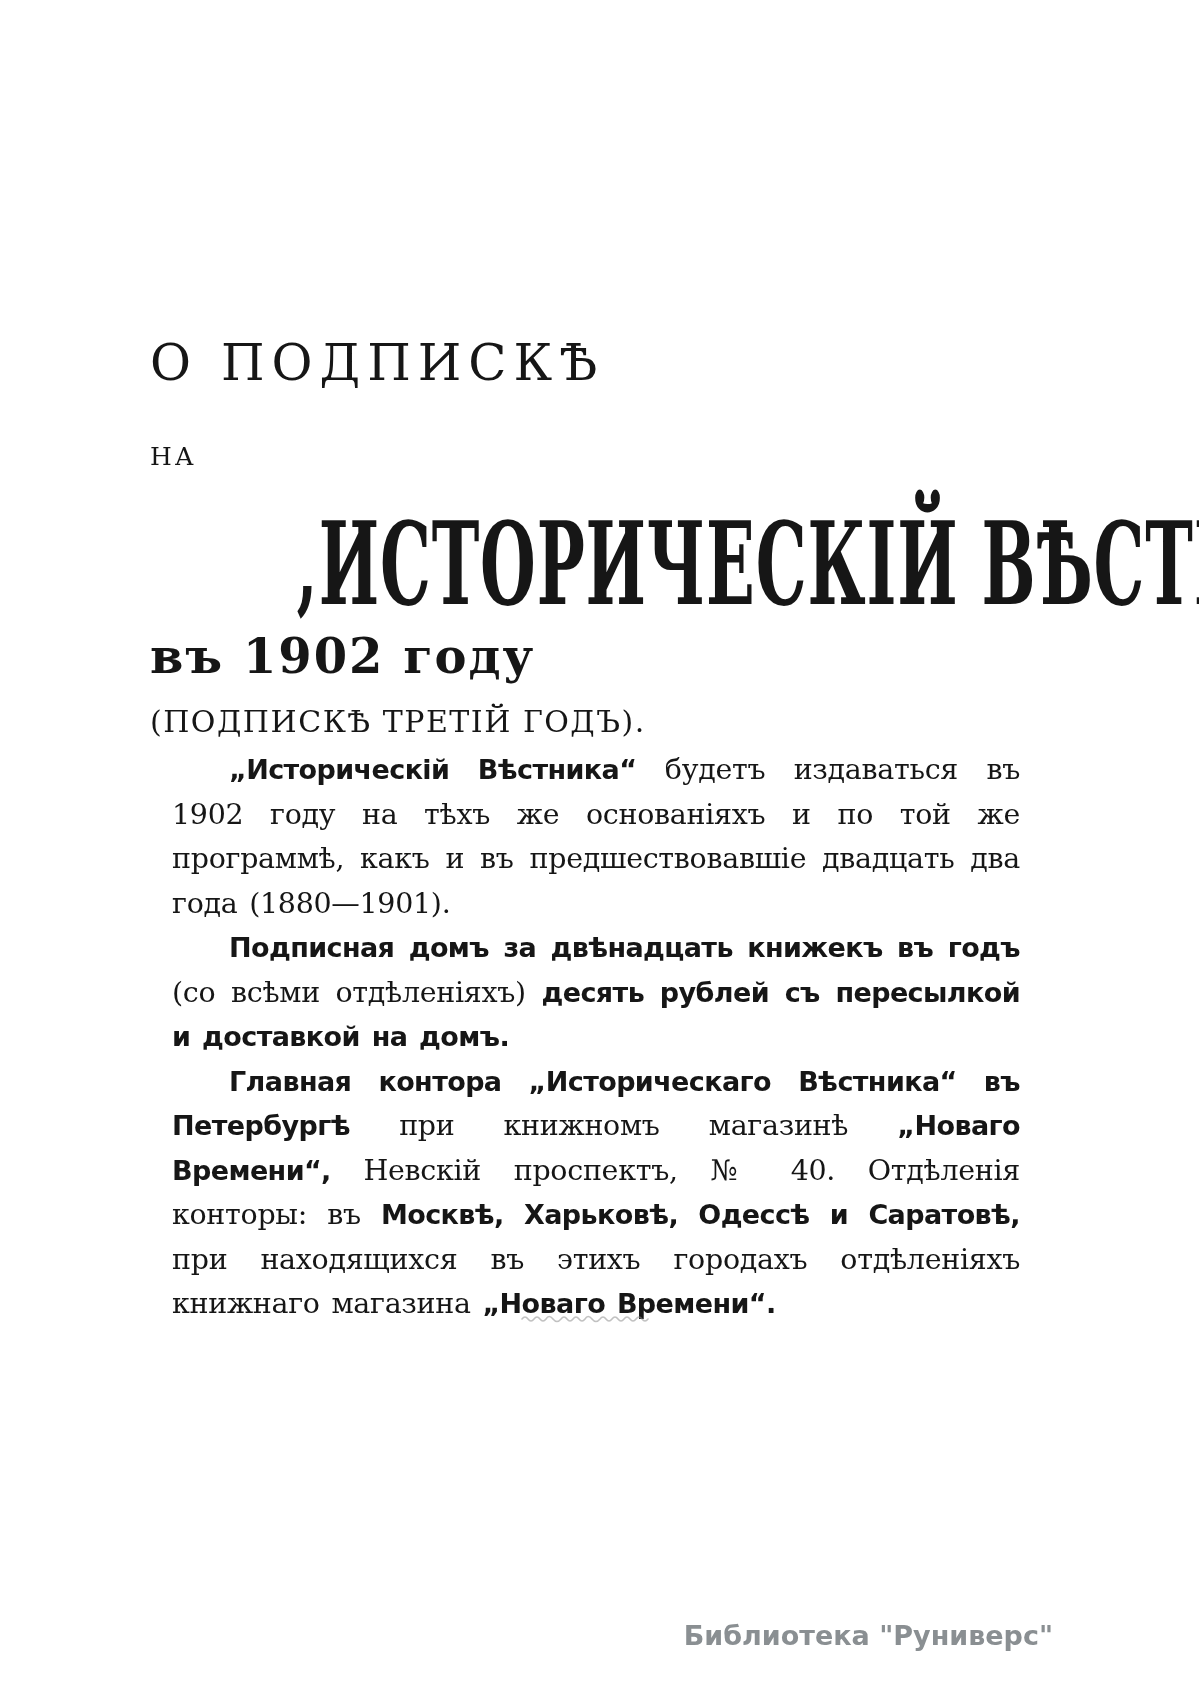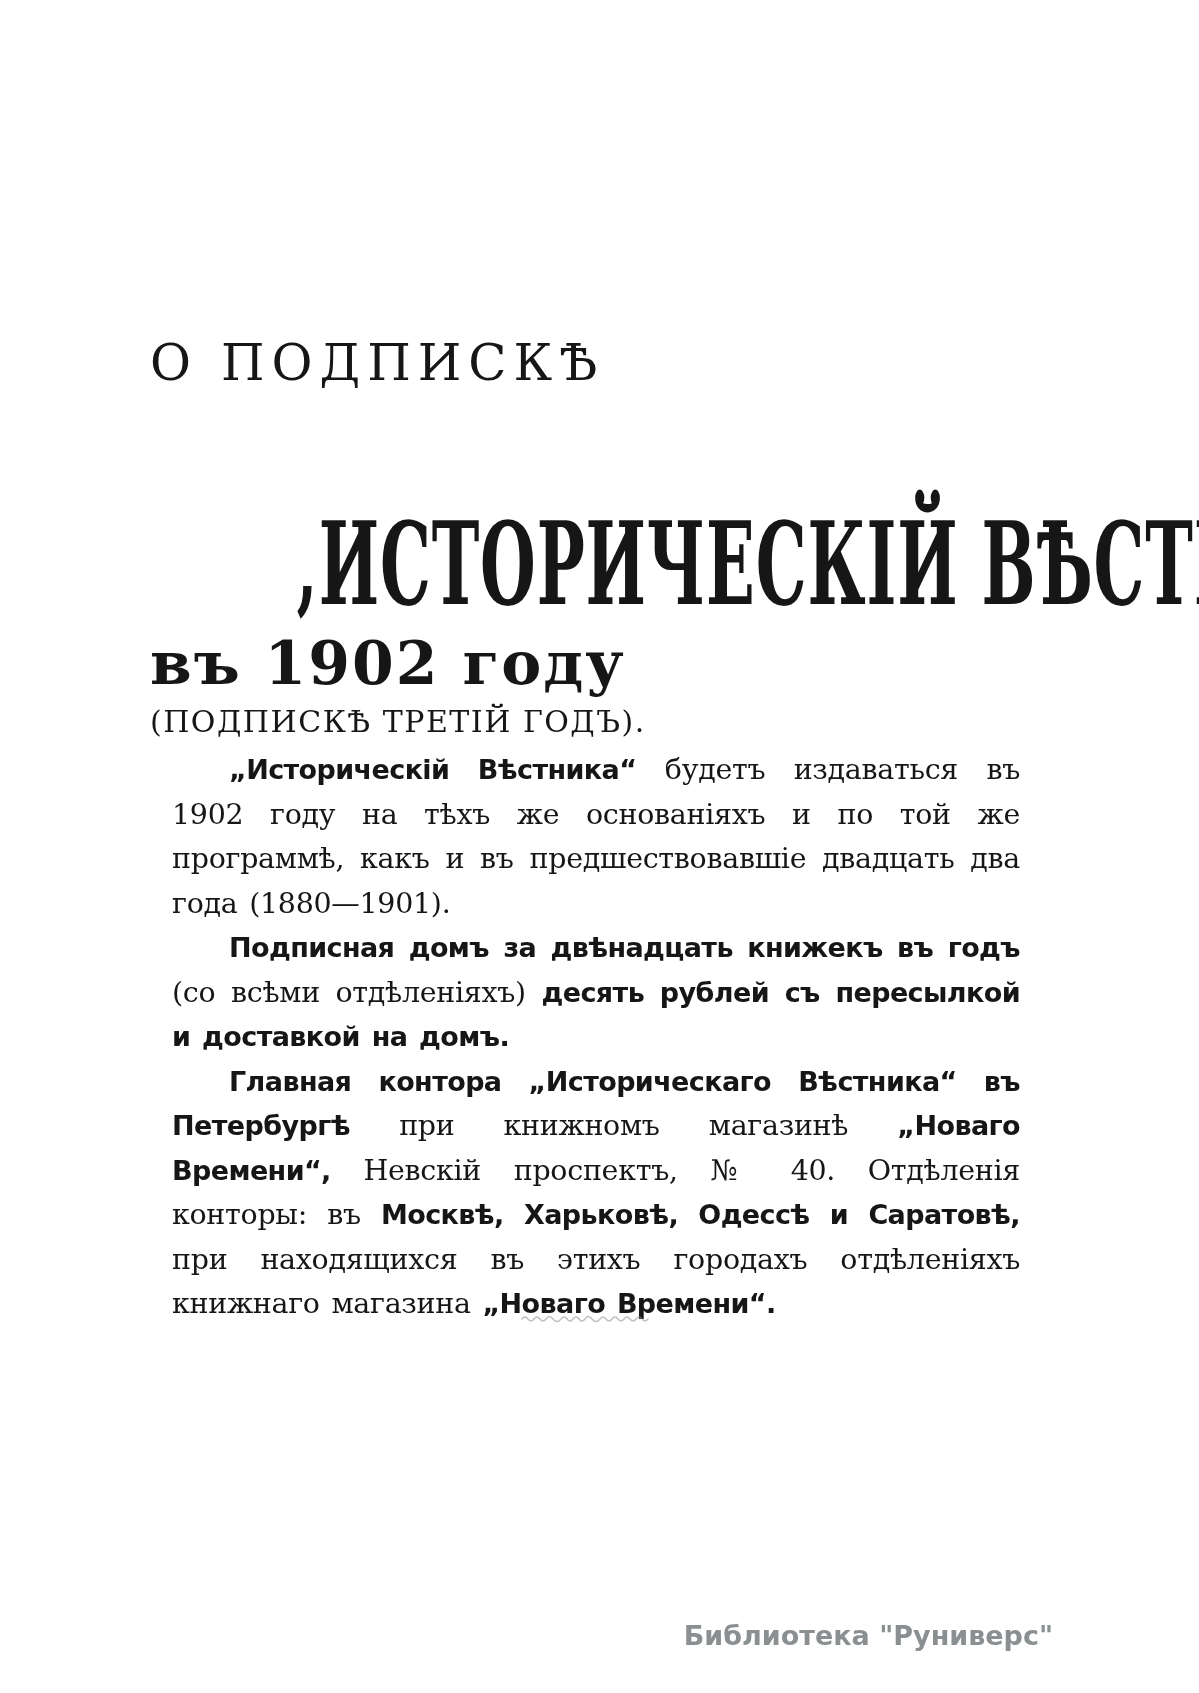--- a/index.html
+++ b/index.html
@@ -46,21 +46,21 @@
     font-family: "DejaVu Serif", serif;
     font-weight: bold;
     font-size: 80px;
     letter-spacing: 1px;
     white-space: nowrap;
     transform: scale(0.80, 1.42);
     transform-origin: center top;
   }
   .year {
     top: 628px;
-    font-size: 60px;
+    font-size: 48px;
     font-weight: bold;
     letter-spacing: 2px;
   }
   .edition {
     top: 704px;
     font-size: 30px;
     letter-spacing: 1.5px;
   }
   .textblock {
     position: absolute;
@@ -102,20 +102,21 @@
     white-space: nowrap;
   }
 </style>
 </head>
 <body>
 
 <div class="page">
 
   <div class="center-line heading">О ПОДПИСКѢ</div>
 
+  <div class="center-line preposition">НА</div>
 
   <div class="center-line masthead-wrap">
     <span class="masthead">‚ИСТОРИЧЕСКІЙ ВѢСТНИКЪ‘</span>
   </div>
 
   <div class="center-line year">въ 1902 году</div>
 
   <div class="center-line edition">(ПОДПИСКѢ ТРЕТІЙ ГОДЪ).</div>
 
   <div class="textblock">

